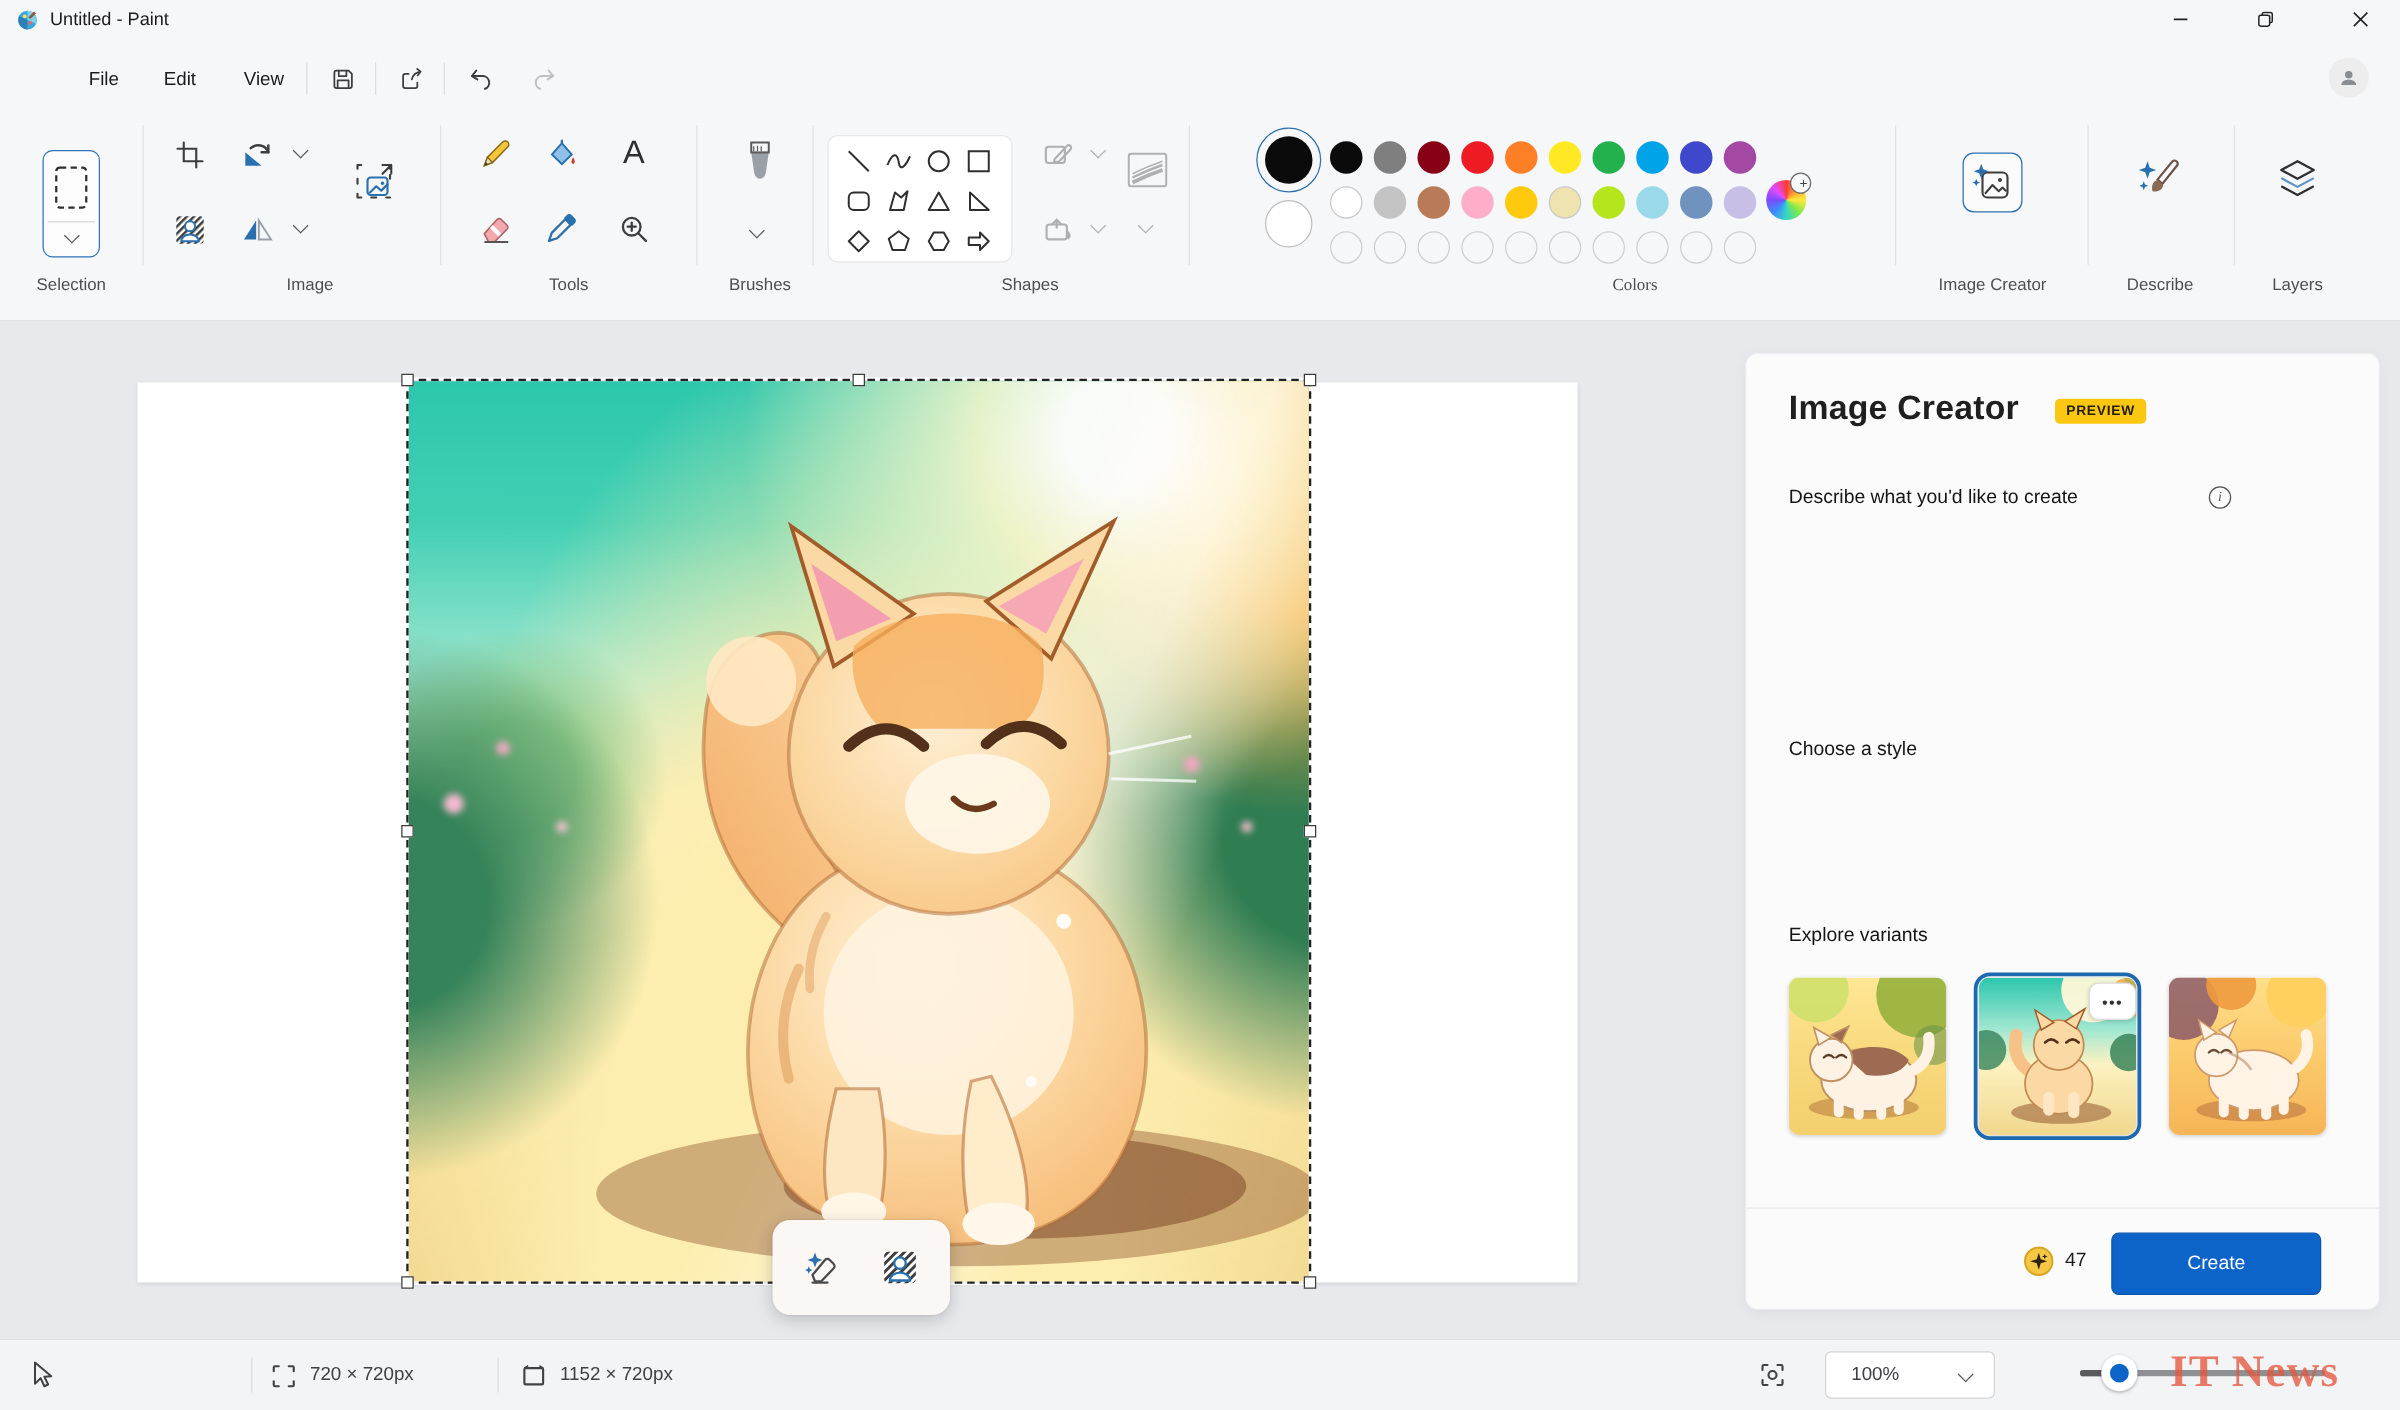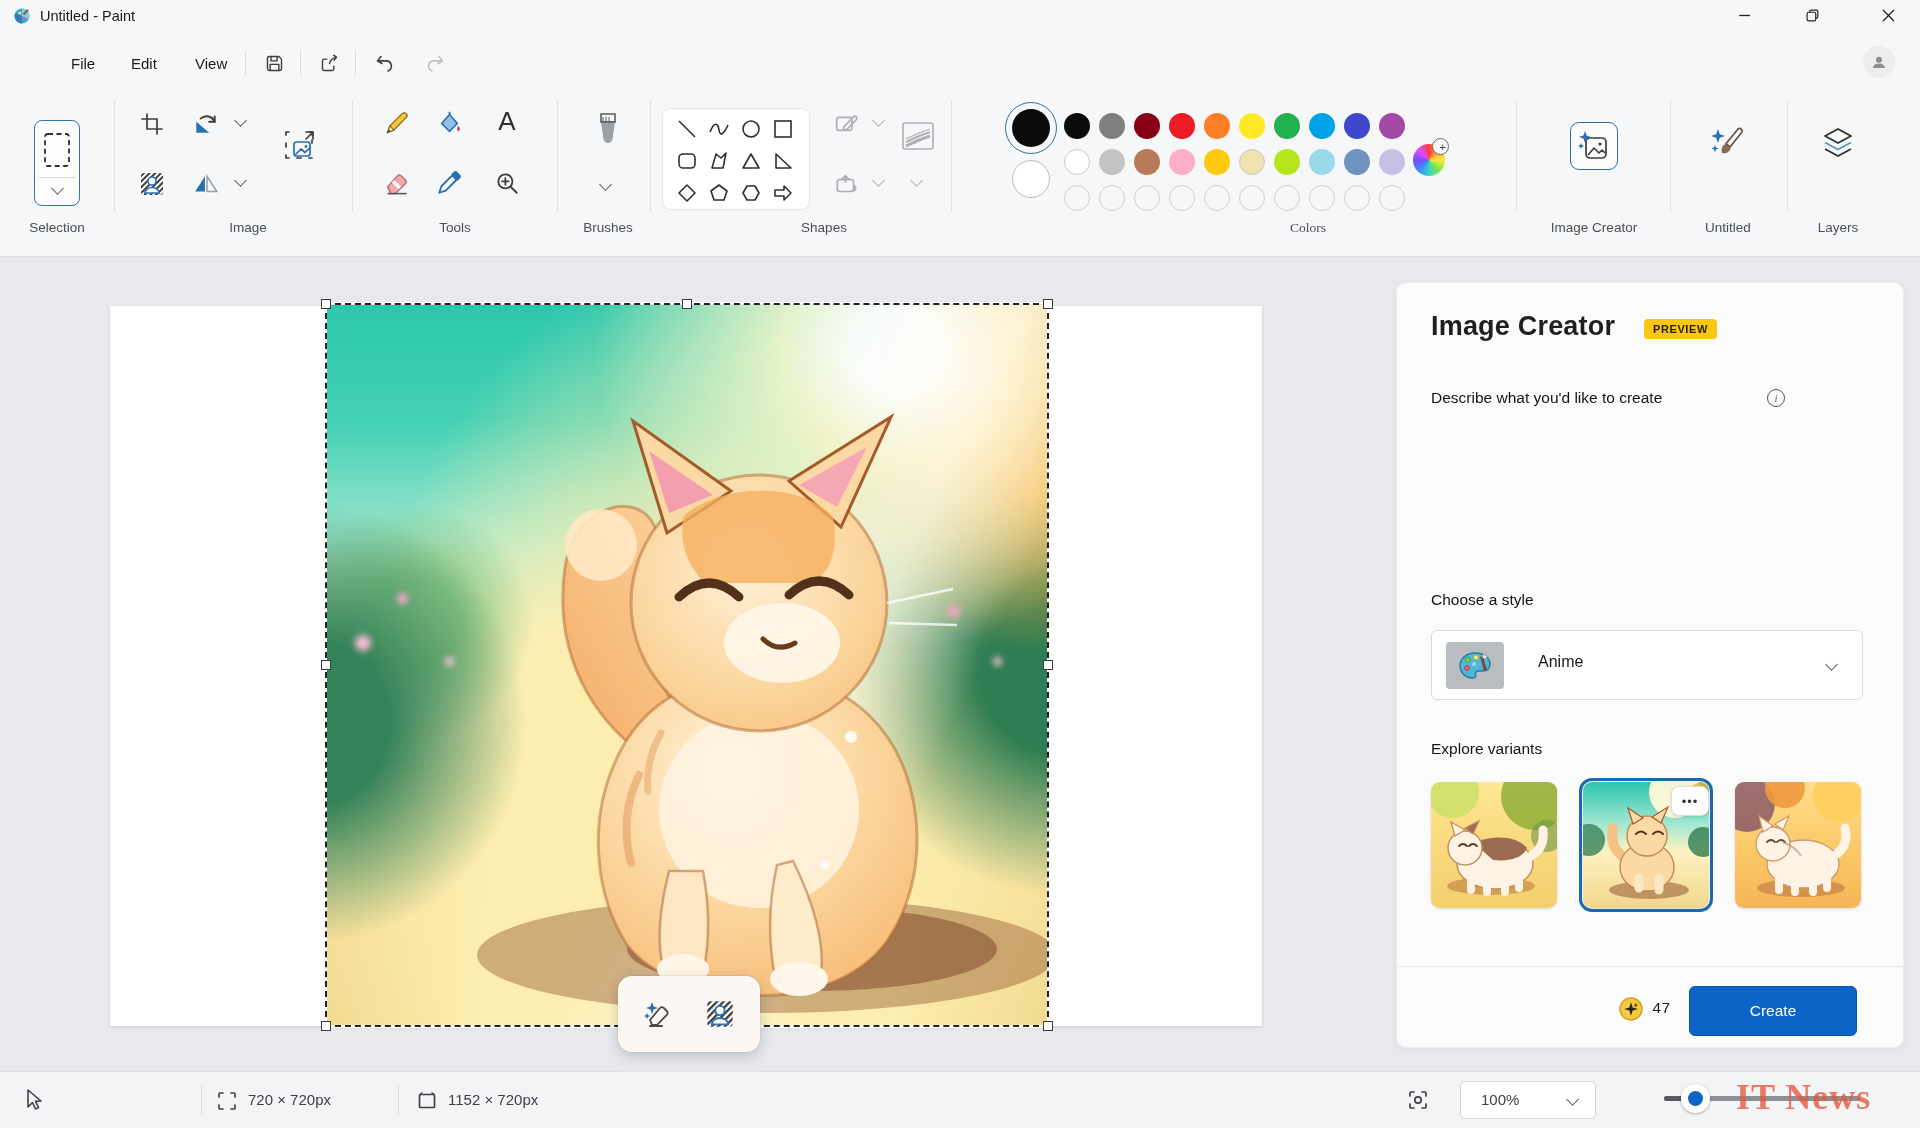--- a/index.html
+++ b/index.html
@@ -84,21 +84,21 @@
   .style-value { position:absolute; left:106px; top:22px; font-size:16px; color:#1b1b1b; }
   .style-chev { position:absolute; right:26px; top:29px; }
 
   .variants { position:absolute; left:34px; top:497px; width:440px; height:130px; }
   .variant { position:absolute; top:2px; width:126px; height:126px; border-radius:9px; overflow:hidden; box-shadow:0 1px 3px rgba(0,0,0,.15); }
   .variant.selected { outline:3px solid #1e68b0; outline-offset:1px; }
   .more-btn { position:absolute; left:240px; top:6px; width:38px; height:30px; background:#fff; border:1px solid #dcdcdc; border-radius:8px; box-shadow:0 1px 3px rgba(0,0,0,.12); display:flex; align-items:center; justify-content:center; font-size:13px; color:#333; letter-spacing:1px; z-index:3; }
   .v-svg { width:126px; height:126px; display:block; }
 
   .panel-div { position:absolute; left:0px; top:683px; width:506px; height:1px; background:#e8e8ea; }
-  .credits { position:absolute; left:222px; top:714px; display:flex; align-items:center; gap:9px;font-family:Liberation Mono, monospace; }
+  .credits { position:absolute; left:222px; top:714px; display:flex; align-items:center; gap:9px; }
   .credits-num { font-size:15.5px; color:#1b1b1b; }
   .create-btn { position:absolute; left:292px; top:703px; width:168px; height:50px; background:#0d64c8; border-radius:6px; display:flex; align-items:center; justify-content:center; color:#fff; font-size:15.5px; border:1px solid #0a56ad; }
 
   
   .statusbar { position:absolute; left:0; top:1071px; width:1920px; height:57px; background:#f3f4f6; border-top:1px solid #e0e2e5; }
   .sb-txt { position:absolute; top:19px; font-size:15px; color:#3f4145; white-space:nowrap; }
   .sb-div { position:absolute; top:14px; width:1px; height:28px; background:#d9dbde; }
   .zoom-box { position:absolute; left:1460px; top:9px; width:136px; height:38px; background:#fff; border:1px solid #d5d5d5; border-radius:5px; }
   .slider-track { position:absolute; left:1664px; top:1096px; width:196px; height:5px; border-radius:3px; background:#8f9094; z-index:1; }
   .slider-seg { position:absolute; left:1664px; top:1096px; width:22px; height:5px; border-radius:3px; background:#595b5e; z-index:1; }
@@ -460,21 +460,21 @@
       <div class="vdiv" style="left:1670px;"></div>
 
       <div class="tool" style="left:1704px; top:28px; width:48px; height:48px;">
         <svg width="38" height="38" viewBox="0 0 38 38">
           <path d="M33 7 L21 22 l-4 -3.4 L29 4 a2.6 2.6 0 0 1 4 3 Z" fill="none" stroke="#6b5044" stroke-width="1.7"></path>
           <path d="M17 19 c-4 1 -5 5 -4 9 c4 1 8 -1 8.6 -5 Z" fill="#8a6a54"></path>
           <path d="M9 4 L10.8 9.2 L16 11 L10.8 12.8 L9 18 L7.2 12.8 L2 11 L7.2 9.2 Z" fill="#2a70ae"></path>
           <path d="M6 20 L7 22.6 L9.6 23.6 L7 24.6 L6 27.2 L5 24.6 L2.4 23.6 L5 22.6 Z" fill="#2a70ae"></path>
         </svg>
       </div>
-      <div class="grp-label" style="left:1728px;">Untitled</div>
+      <div class="grp-label" style="left:1728px;">Describe</div>
       <div class="vdiv" style="left:1787px;"></div>
 
       <div class="tool" style="left:1814px; top:28px; width:48px; height:48px;">
         <svg width="38" height="38" viewBox="0 0 38 38" fill="none" stroke-linejoin="round">
           <path d="M19 4 L32 11 L19 18 L6 11 Z" stroke="#2f2f2f" stroke-width="1.8"></path>
           <path d="M6 17.5 L19 24.5 L32 17.5" stroke="#5a93c4" stroke-width="1.8"></path>
           <path d="M6 24 L19 31 L32 24" stroke="#2f2f2f" stroke-width="1.8"></path>
         </svg>
       </div>
       <div class="grp-label" style="left:1838px;">Layers</div>
@@ -577,37 +577,20 @@
     <div class="panel-title">Image Creator</div>
     <div class="badge">PREVIEW</div>
 
     <div class="lbl" style="left:34px; top:106px;">Describe what you'd like to create</div>
     <div class="info-ic">
         <span>i</span>
       </div>
 
 
     <div class="lbl" style="left:34px; top:308px;">Choose a style</div>
-    <div class="style-select">
-      <div class="style-thumb">
-        <svg width="36" height="32" viewBox="0 0 36 32">
-          <path d="M18 3 C 9 3 3 9 3 16 c0 7 6 12 13 12 c2.5 0 3.2-1.6 2.6-3.2 c-.8-2 .4-3.8 2.8-3.8 l3.6 0 C 30 21 33 18.4 33 14 C 33 7.5 26 3 18 3 Z" fill="#4fb7d8" stroke="#2b7a96" stroke-width="1.4"></path>
-          <circle cx="11" cy="10" r="2.4" fill="#7ed64f" stroke="#3e8a22" stroke-width=".8"></circle>
-          <circle cx="19" cy="7.5" r="2.4" fill="#f5ee7a" stroke="#b9a825" stroke-width=".8"></circle>
-          <circle cx="10" cy="18" r="2.4" fill="#e8657f" stroke="#a83049" stroke-width=".8"></circle>
-          <circle cx="17" cy="14" r="2" fill="#9ad9ef"></circle>
-          <path d="M26 6 l4 14 l-3 1 l-4 -14 Z" fill="#7a4a3a"></path>
-          <path d="M26 4.5 l4 1.5 l-1 3 l-4 -1.5 Z" fill="#e8e8e8" stroke="#999" stroke-width=".6"></path>
-        </svg>
-      </div>
-      <div class="style-value">Anime</div>
-      <div class="style-chev">
-          <div class="chev"></div>
-        </div>
-    </div>
 
     <div class="lbl" style="left:34px; top:457px;">Explore variants</div>
     <div class="variants">
       <div class="variant" style="left:0px;">
         <svg class="v-svg" viewBox="0 0 126 126">
           <defs>
               <linearGradient id="v1bg" x1="0" y1="0" x2="0" y2="1">
                 <stop offset="0%" stop-color="#ffe794"></stop>
                 <stop offset="45%" stop-color="#f9da7f"></stop>
                 <stop offset="100%" stop-color="#f3cf6e"></stop>

